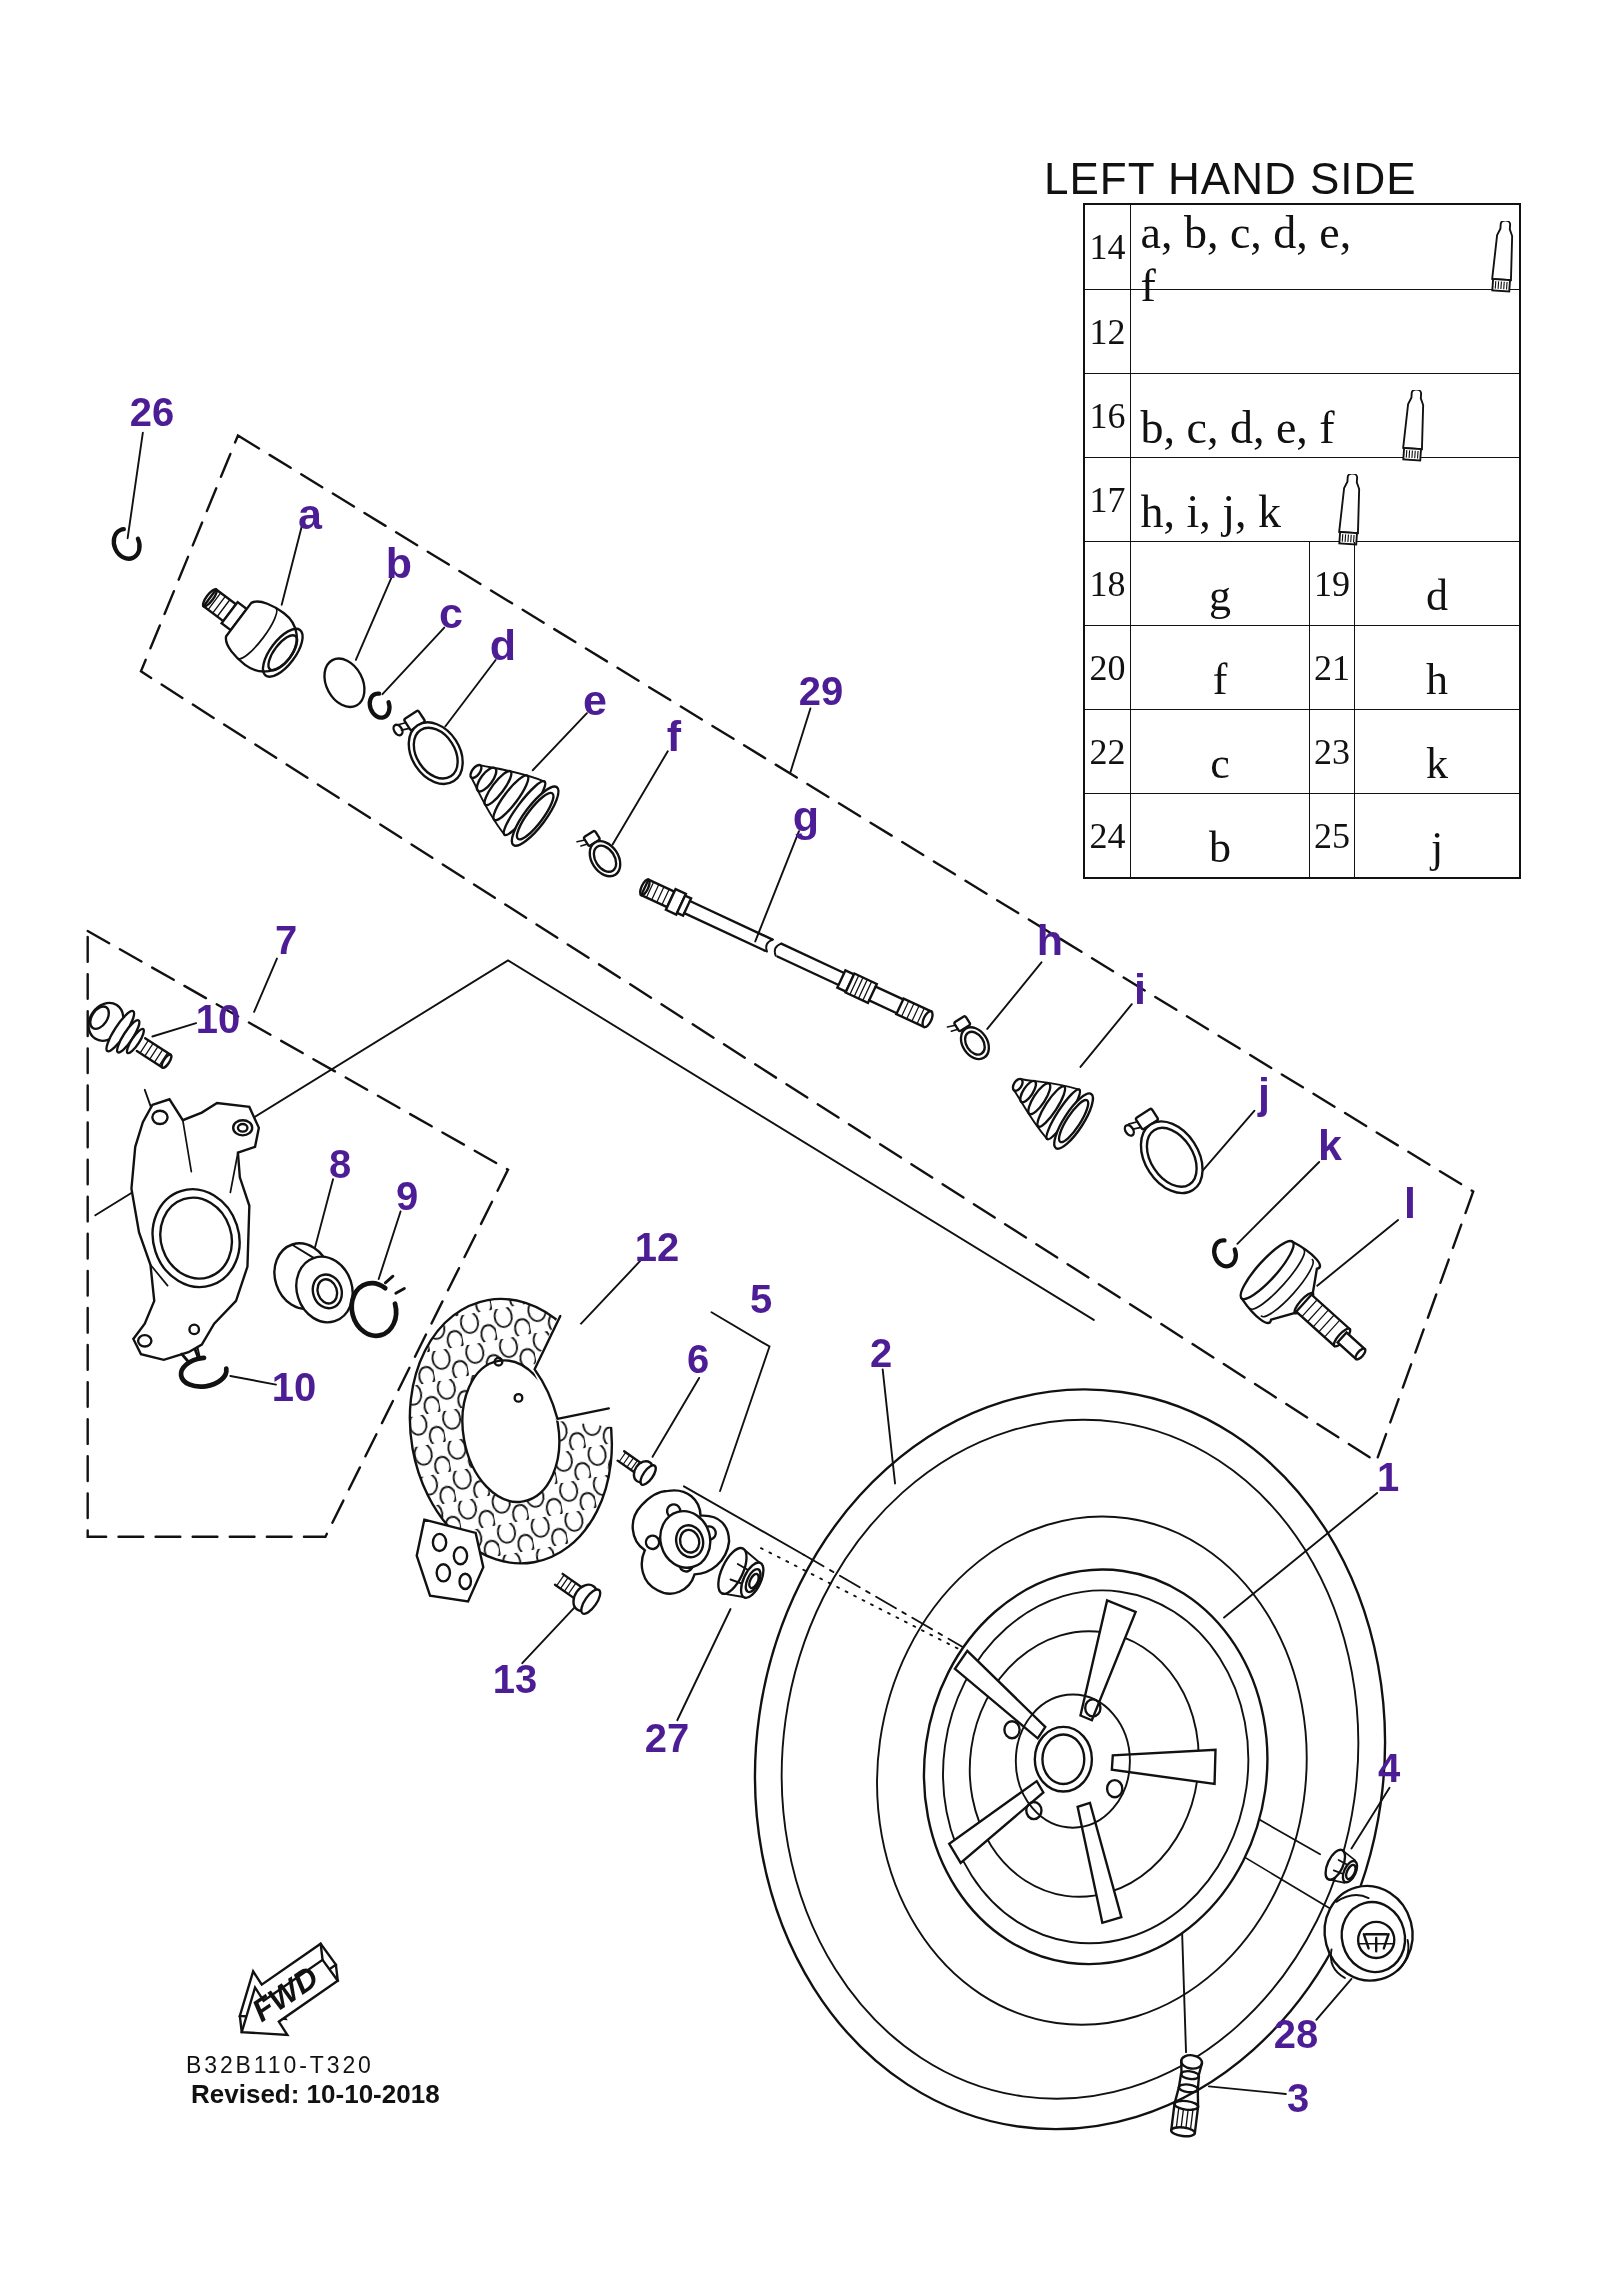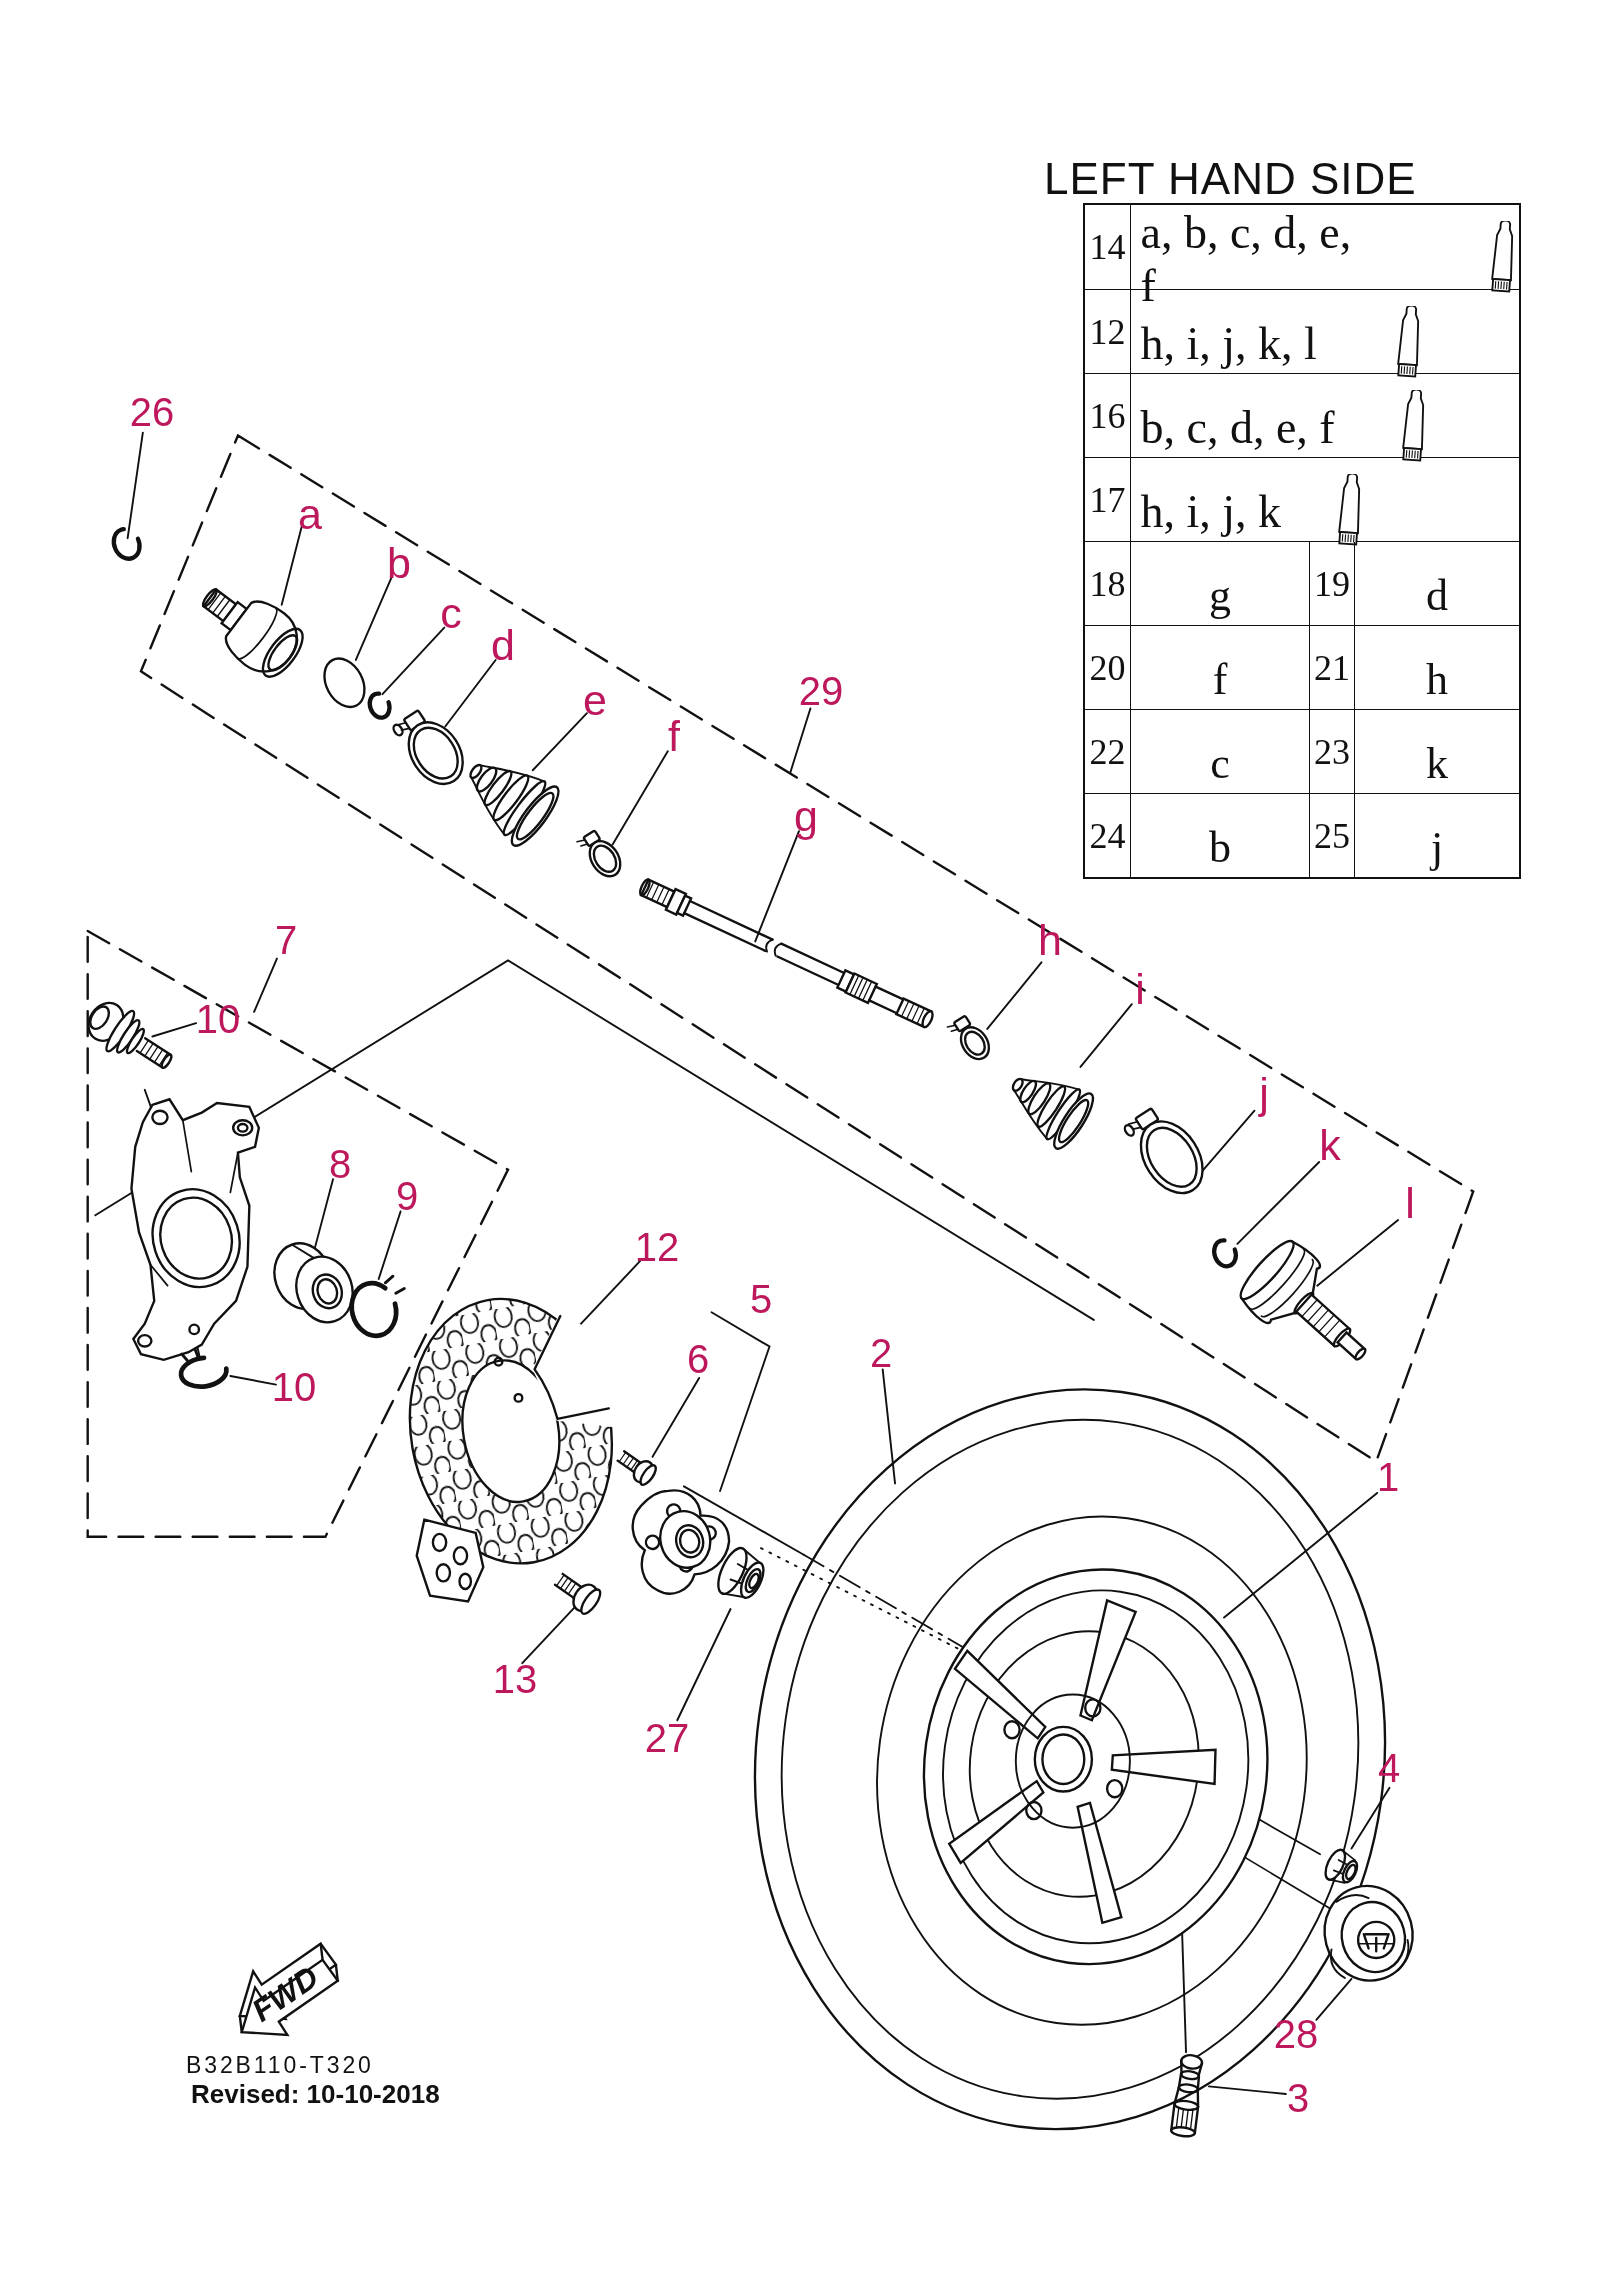--- a/index.html
+++ b/index.html
@@ -1,20 +1,20 @@
 <!DOCTYPE html>
 <html style="font-size:15px"><head>
 <meta charset="utf-8">
 <style>
   html,body{margin:0;padding:0;background:#fff;}
   #page{position:relative;width:1617px;height:2287px;background:#fff;overflow:hidden;
         font-family:"Liberation Sans", sans-serif;color:#111;}
   #art{position:absolute;left:0;top:0;}
-  .callout{position:absolute;transform:translate(-50%,-50%);font-size:43px;color:#be185d;
-           white-space:nowrap;line-height:1;}
+  .callout{position:absolute;transform:translate(-50%,-50%);font-size:43px;color:#4c1d95;
+           white-space:nowrap;line-height:1;font-weight:bold;}
   .callout.small{font-size:40px;}
   #title{position:absolute;left:1044px;top:154px;width:480px;font-size:44px;
          letter-spacing:1px;white-space:nowrap;}
   
   #ref-table{position:absolute;left:1083px;top:203px;width:438px;border:2.9px solid #111;
              box-sizing:border-box;background:#fff;font-family:Liberation Serif, serif;}
   .trow{display:flex;height:84px;border-top:1.9px solid #111;box-sizing:border-box;align-items:stretch;}
   .trow:first-child{border-top:none;}
   .cell{display:flex;align-items:center;box-sizing:border-box;}
   .numcell{width:46px;justify-content:center;font-size:36px;border-right:1.9px solid #111;flex:0 0 auto;}
@@ -360,30 +360,20 @@
         <g transform="rotate(4 17 40)">
           <path d="M12,3 a5,4 0 0 1 10,0 l0,5 l3,7 l2,47 l-20,0 l2,-47 l3,-7 z"></path>
           <rect x="8" y="62" width="18" height="12"></rect>
           <path d="M11,64 v8 M14,64 v8 M17,64 v8 M20,64 v8 M23,64 v8" stroke-width="1.2"></path>
         </g>
       </svg>
     </div>
   </div>
   <div class="trow">
     <div class="cell numcell">12</div>
-    <div class="cell valcell">
-      <span>h, i, j, k, l</span>
-      <svg class="tube" width="32" height="76" viewBox="0 0 34 80" style="margin-left:76px" stroke="#111" fill="#fff" stroke-width="2">
-        <g transform="rotate(4 17 40)">
-          <path d="M12,3 a5,4 0 0 1 10,0 l0,5 l3,7 l2,47 l-20,0 l2,-47 l3,-7 z"></path>
-          <rect x="8" y="62" width="18" height="12"></rect>
-          <path d="M11,64 v8 M14,64 v8 M17,64 v8 M20,64 v8 M23,64 v8" stroke-width="1.2"></path>
-        </g>
-      </svg>
-    </div>
   </div>
   <div class="trow">
     <div class="cell numcell">16</div>
     <div class="cell valcell">
       <span>b, c, d, e, f</span>
       <svg class="tube" width="32" height="76" viewBox="0 0 34 80" style="margin-left:63px" stroke="#111" fill="#fff" stroke-width="2">
         <g transform="rotate(4 17 40)">
           <path d="M12,3 a5,4 0 0 1 10,0 l0,5 l3,7 l2,47 l-20,0 l2,-47 l3,-7 z"></path>
           <rect x="8" y="62" width="18" height="12"></rect>
           <path d="M11,64 v8 M14,64 v8 M17,64 v8 M20,64 v8 M23,64 v8" stroke-width="1.2"></path>

